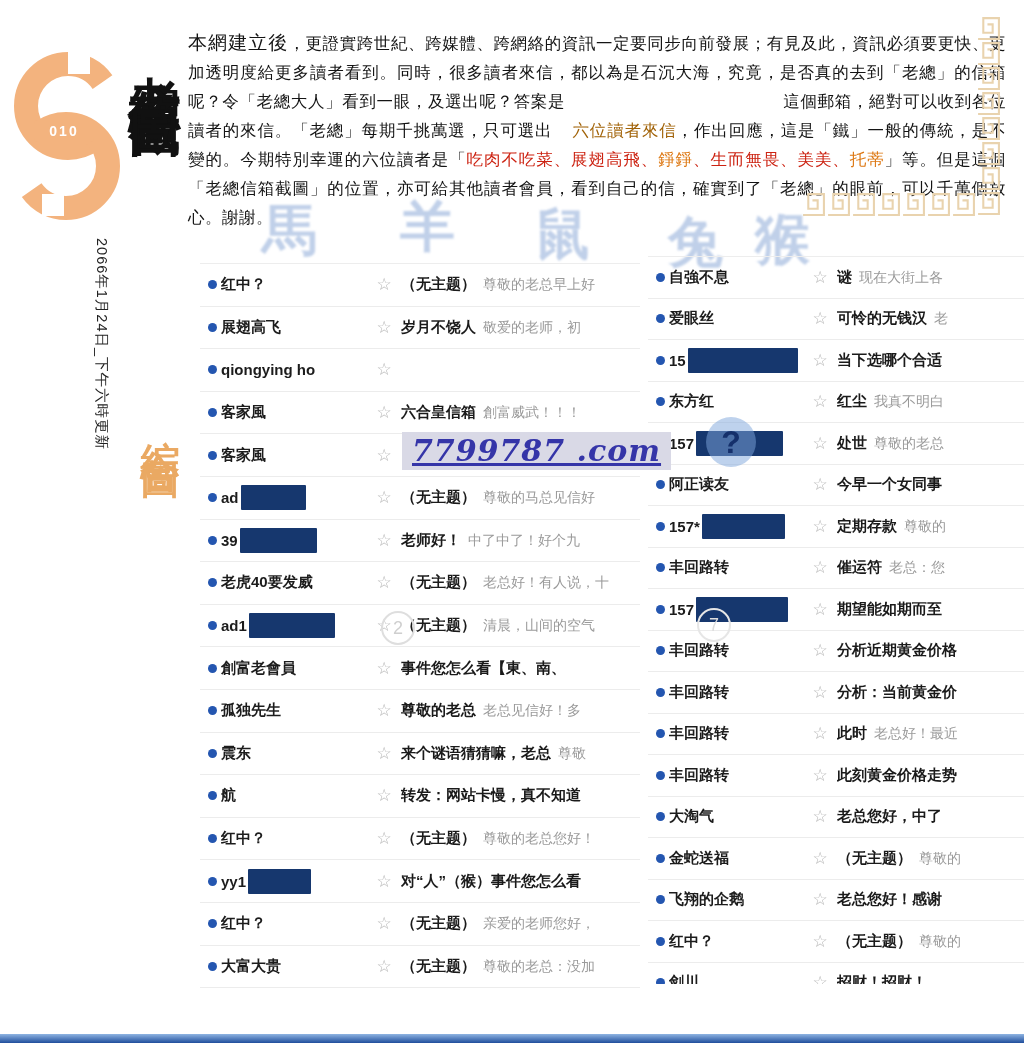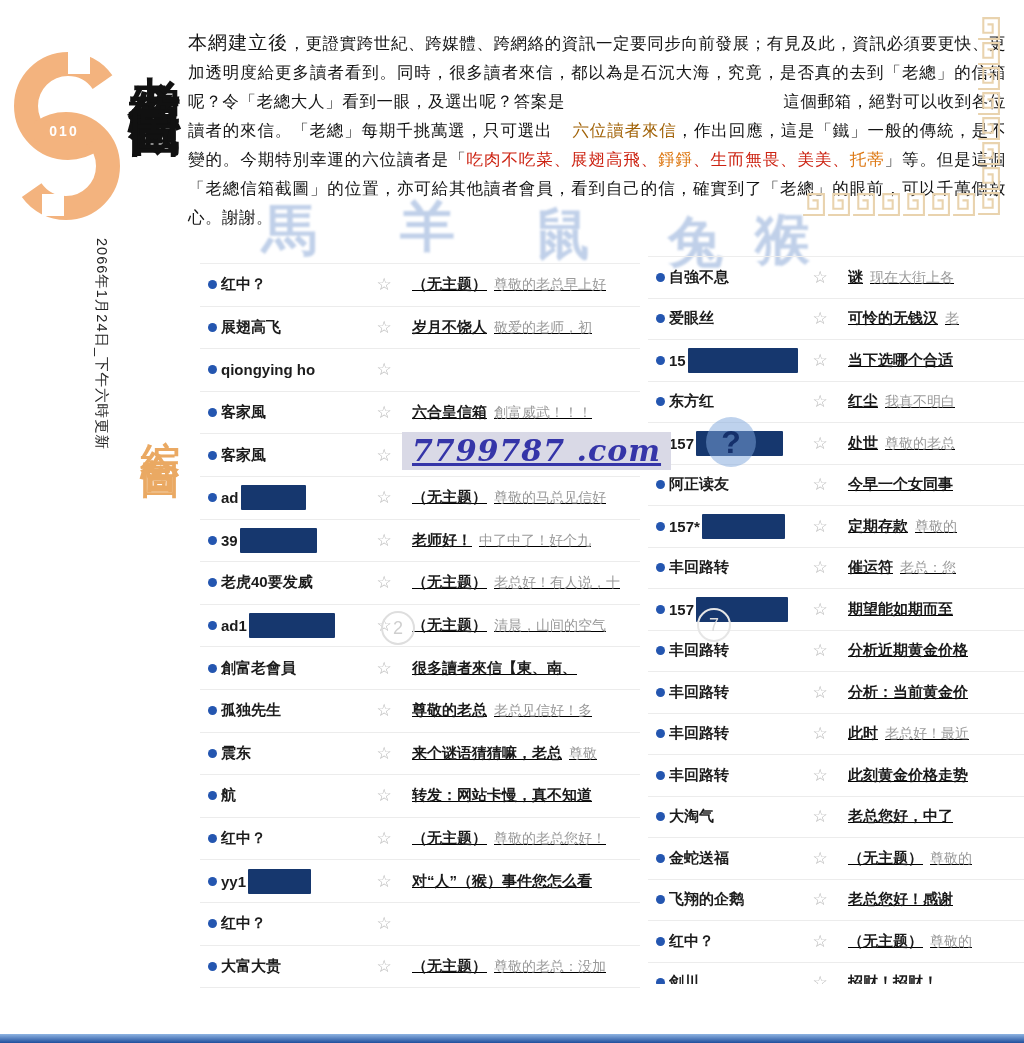--- a/index.html
+++ b/index.html
@@ -70,21 +70,21 @@
   }
   .left  .sender { flex:0 0 150px; width:150px; }
   .right .sender { flex:0 0 138px; width:138px; }
   .redact {
     display:inline-block; height:25px; background:#16376e;
     vertical-align:-7px; margin-left:2px; border-radius:1px;
   }
   .star {
     flex:0 0 26px; color:#b5b5b5; font-size:17px; text-align:center;
   }
-  .subjwrap { flex:1 1 auto; overflow:hidden; white-space:nowrap; margin-left:15px;text-decoration:underline; }
+  .subjwrap { flex:1 1 auto; overflow:hidden; white-space:nowrap; margin-left:4px; }
   .subject { font-weight:bold; font-size:15px; color:#1a1a1a; }
   .preview { font-size:14px; color:#9a9a9a; margin-left:7px; }
   
   .site-wm {
     position:absolute; left:402px; top:432px; padding:1px 10px 2px 10px;
     background:#d9d9e6; color:#3535a8; font-style:italic; font-weight:bold;
     font-size:30px; font-family:"DejaVu Serif","Liberation Serif",serif;
     text-decoration:underline; letter-spacing:1px; z-index:5;
   }
   .circle-wm {
@@ -236,21 +236,21 @@
       <div class="row">
         <span class="dot"></span>
         <span class="sender">ad1<span class="redact" style="width: 86px;"></span></span>
         <span class="star">☆</span>
         <span class="subjwrap"><span class="subject">（无主题）</span><span class="preview">清晨，山间的空气</span></span>
       </div>
       <div class="row">
         <span class="dot"></span>
         <span class="sender">創富老會員</span>
         <span class="star">☆</span>
-        <span class="subjwrap"><span class="subject">很多讀者來信【東、南、</span></span>
+        <span class="subjwrap"><span class="subject">事件您怎么看【東、南、</span></span>
       </div>
       <div class="row">
         <span class="dot"></span>
         <span class="sender">孤独先生</span>
         <span class="star">☆</span>
         <span class="subjwrap"><span class="subject">尊敬的老总</span><span class="preview">老总见信好！多</span></span>
       </div>
       <div class="row">
         <span class="dot"></span>
         <span class="sender">震东</span>
@@ -272,20 +272,21 @@
       <div class="row">
         <span class="dot"></span>
         <span class="sender">yy1<span class="redact" style="width: 63px;"></span></span>
         <span class="star">☆</span>
         <span class="subjwrap"><span class="subject">对“人”（猴）事件您怎么看</span></span>
       </div>
       <div class="row">
         <span class="dot"></span>
         <span class="sender">红中？</span>
         <span class="star">☆</span>
+        <span class="subjwrap"><span class="subject">（无主题）</span><span class="preview">亲爱的老师您好，</span></span>
       </div>
       <div class="row">
         <span class="dot"></span>
         <span class="sender">大富大贵</span>
         <span class="star">☆</span>
         <span class="subjwrap"><span class="subject">（无主题）</span><span class="preview">尊敬的老总：没加</span></span>
       </div>
     </div>
   <div class="maillist right" id="col-right">
       <div class="row">

